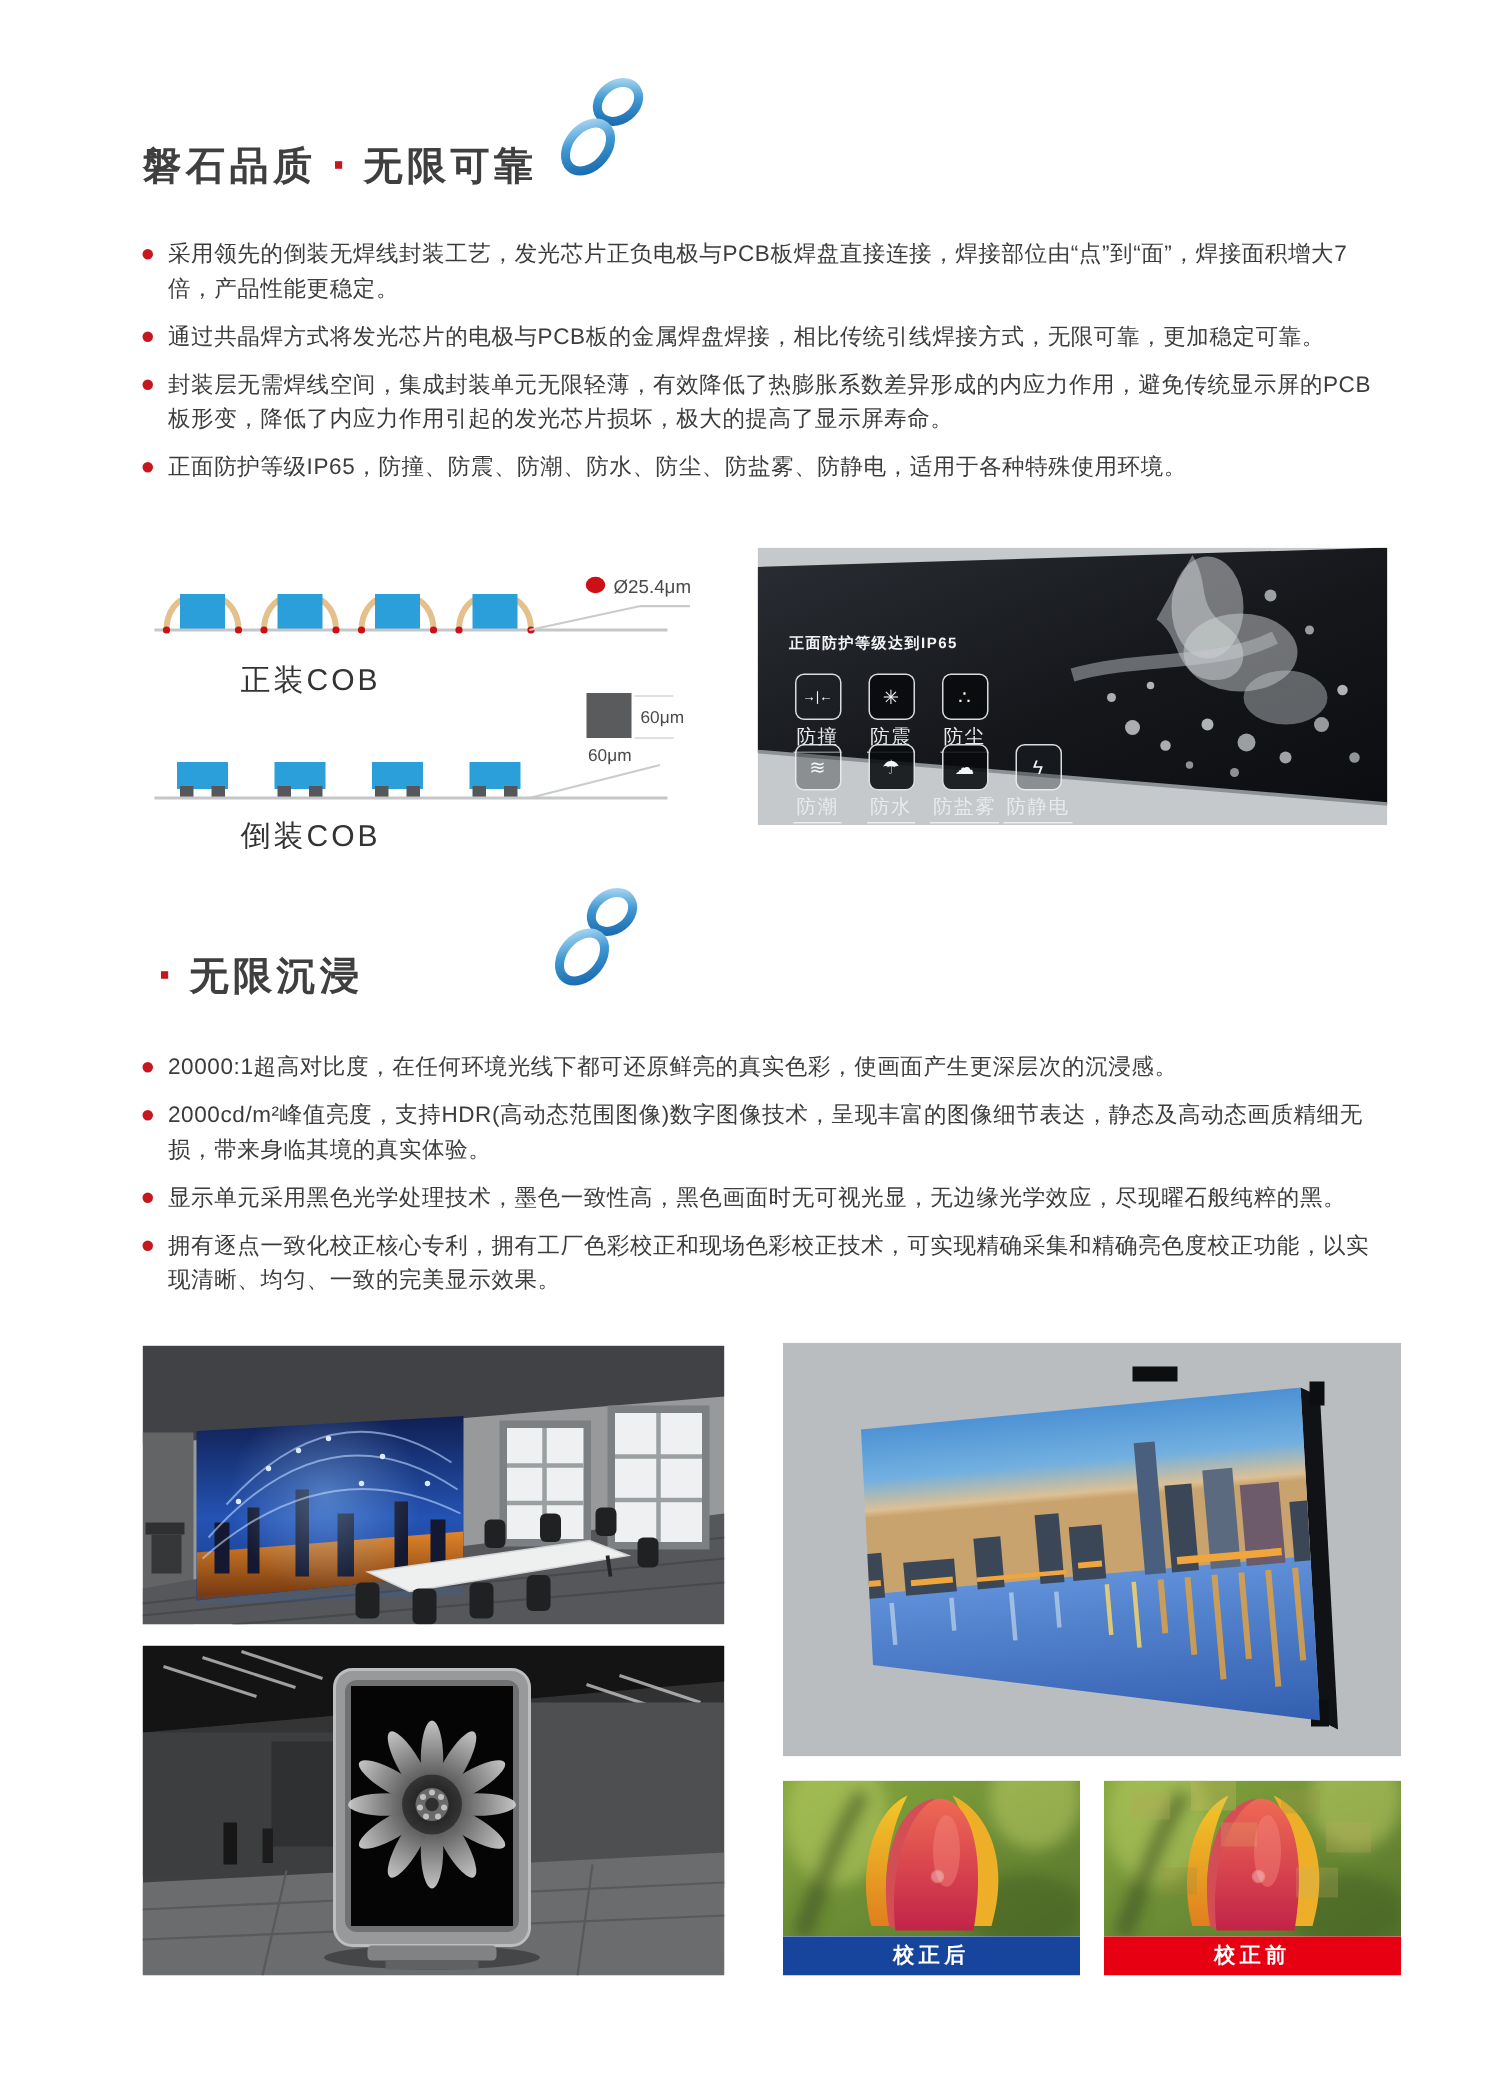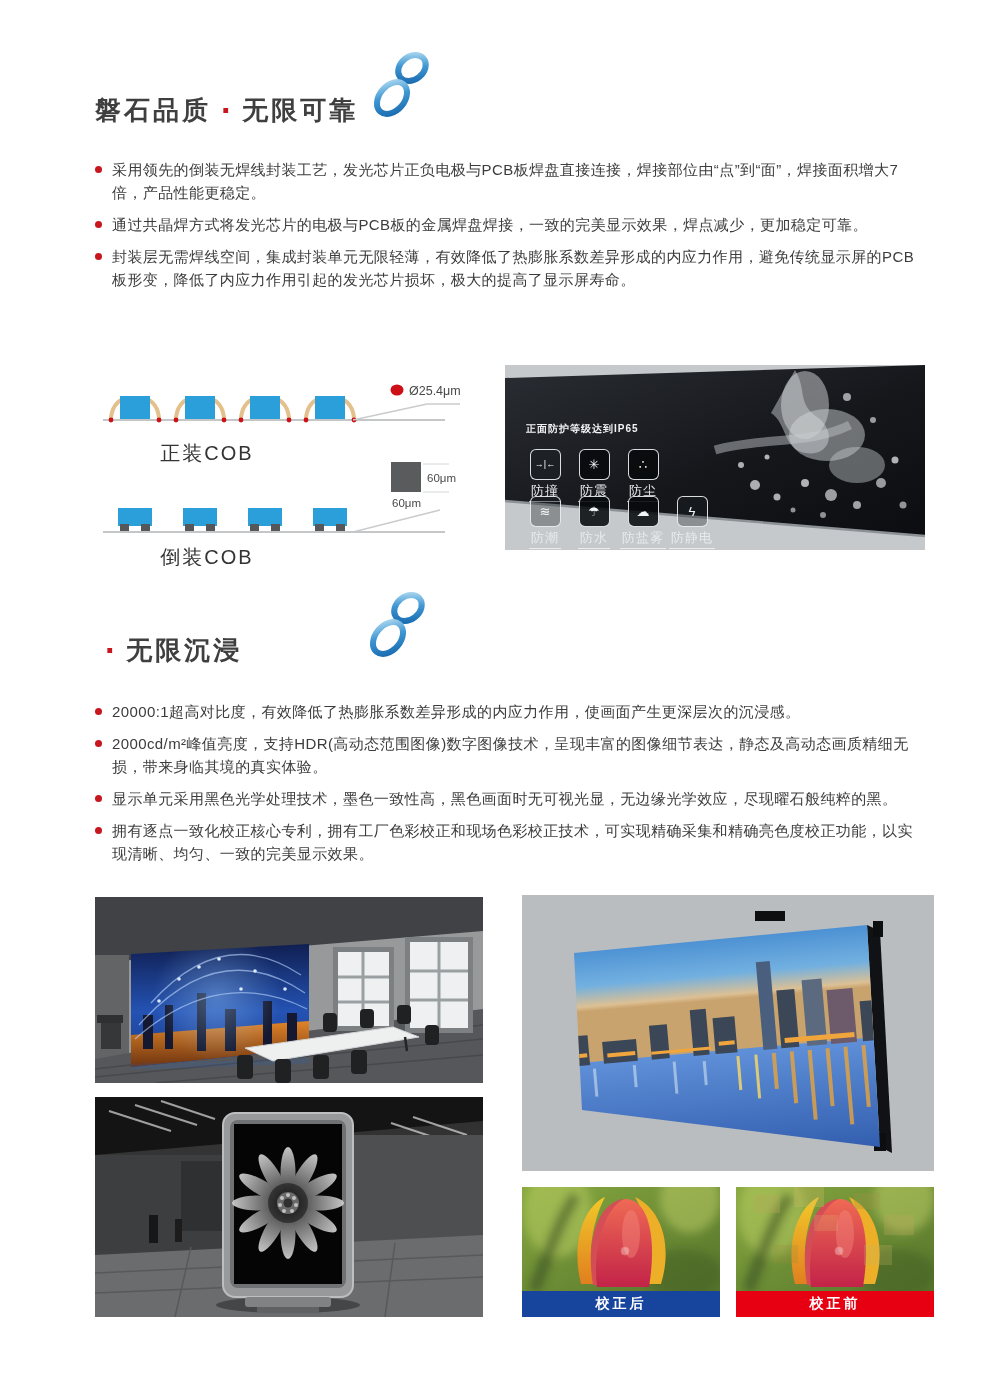--- a/index.html
+++ b/index.html
@@ -46,22 +46,23 @@
     </linearGradient>
   </defs>
   <g fill="none" stroke="url(#lg1)" stroke-width="6" stroke-linecap="round">
     <ellipse cx="50" cy="20" rx="15" ry="11.5" transform="rotate(-38 50 20)"></ellipse>
     <ellipse cx="30" cy="50" rx="18" ry="12.5" transform="rotate(-50 30 50)"></ellipse>
   </g>
 </svg>
 
 <ul class="bullets" style="top:158px;">
   <li><span>采用领先的倒装无焊线封装工艺，发光芯片正负电极与PCB板焊盘直接连接，焊接部位由“点”到“面”，焊接面积增大7倍，产品性能更稳定。</span></li>
-  <li><span>通过共晶焊方式将发光芯片的电极与PCB板的金属焊盘焊接，一致的完美显示效果，焊点减少，更加稳定可靠。</span></li>
+  <li><span>通过共晶焊方式将发光芯片的电极与PCB板的金属焊盘焊接，相比传统引线焊接方式，无限可靠，更加稳定可靠。</span></li>
   <li><span>封装层无需焊线空间，集成封装单元无限轻薄，有效降低了热膨胀系数差异形成的内应力作用，避免传统显示屏的PCB板形变，降低了内应力作用引起的发光芯片损坏，极大的提高了显示屏寿命。</span></li>
+  <li><span>正面防护等级IP65，防撞、防震、防潮、防水、防尘、防盐雾、防静电，适用于各种特殊使用环境。</span></li>
 </ul>
 
 <svg class="abs" style="left:95px;top:368px;" width="385" height="198" viewBox="0 0 385 198">
 
   <g fill="none" stroke="#e4c18c" stroke-width="4">
     <path d="M16 52 A15 21 0 0 1 46 52"></path>
       <path d="M34 52 A15 21 0 0 1 64 52"></path>
     <path d="M81 52 A15 21 0 0 1 111 52"></path>
       <path d="M99 52 A15 21 0 0 1 129 52"></path>
     <path d="M146 52 A15 21 0 0 1 176 52"></path>
@@ -191,21 +192,21 @@
   <span class="sec-title">无限沉浸</span>
 </div>
 <svg class="logo" style="left:358px;top:588px;" viewBox="0 0 78 76">
   <g fill="none" stroke="url(#lg1)" stroke-width="6" stroke-linecap="round">
     <ellipse cx="50" cy="20" rx="15" ry="11.5" transform="rotate(-38 50 20)"></ellipse>
     <ellipse cx="30" cy="50" rx="18" ry="12.5" transform="rotate(-50 30 50)"></ellipse>
   </g>
 </svg>
 
 <ul class="bullets" style="top:700px;">
-  <li><span>20000:1超高对比度，有效降低了热膨胀系数差异形成的内应力作用，使画面产生更深层次的沉浸感。</span></li>
+  <li><span>20000:1超高对比度，在任何环境光线下都可还原鲜亮的真实色彩，使画面产生更深层次的沉浸感。</span></li>
   <li><span>2000cd/m²峰值亮度，支持HDR(高动态范围图像)数字图像技术，呈现丰富的图像细节表达，静态及高动态画质精细无损，带来身临其境的真实体验。</span></li>
   <li><span>显示单元采用黑色光学处理技术，墨色一致性高，黑色画面时无可视光显，无边缘光学效应，尽现曜石般纯粹的黑。</span></li>
   <li><span>拥有逐点一致化校正核心专利，拥有工厂色彩校正和现场色彩校正技术，可实现精确采集和精确亮色度校正功能，以实现清晰、均匀、一致的完美显示效果。</span></li>
 </ul>
 
 <div class="pic" style="left:95px;top:897px;width:388px;height:186px;">
   <svg width="388" height="186" viewBox="0 0 388 186">
     <defs>
       <linearGradient id="ledSky" x1="0" y1="0" x2="0" y2="1">
         <stop offset="0" stop-color="#101f52"></stop>

